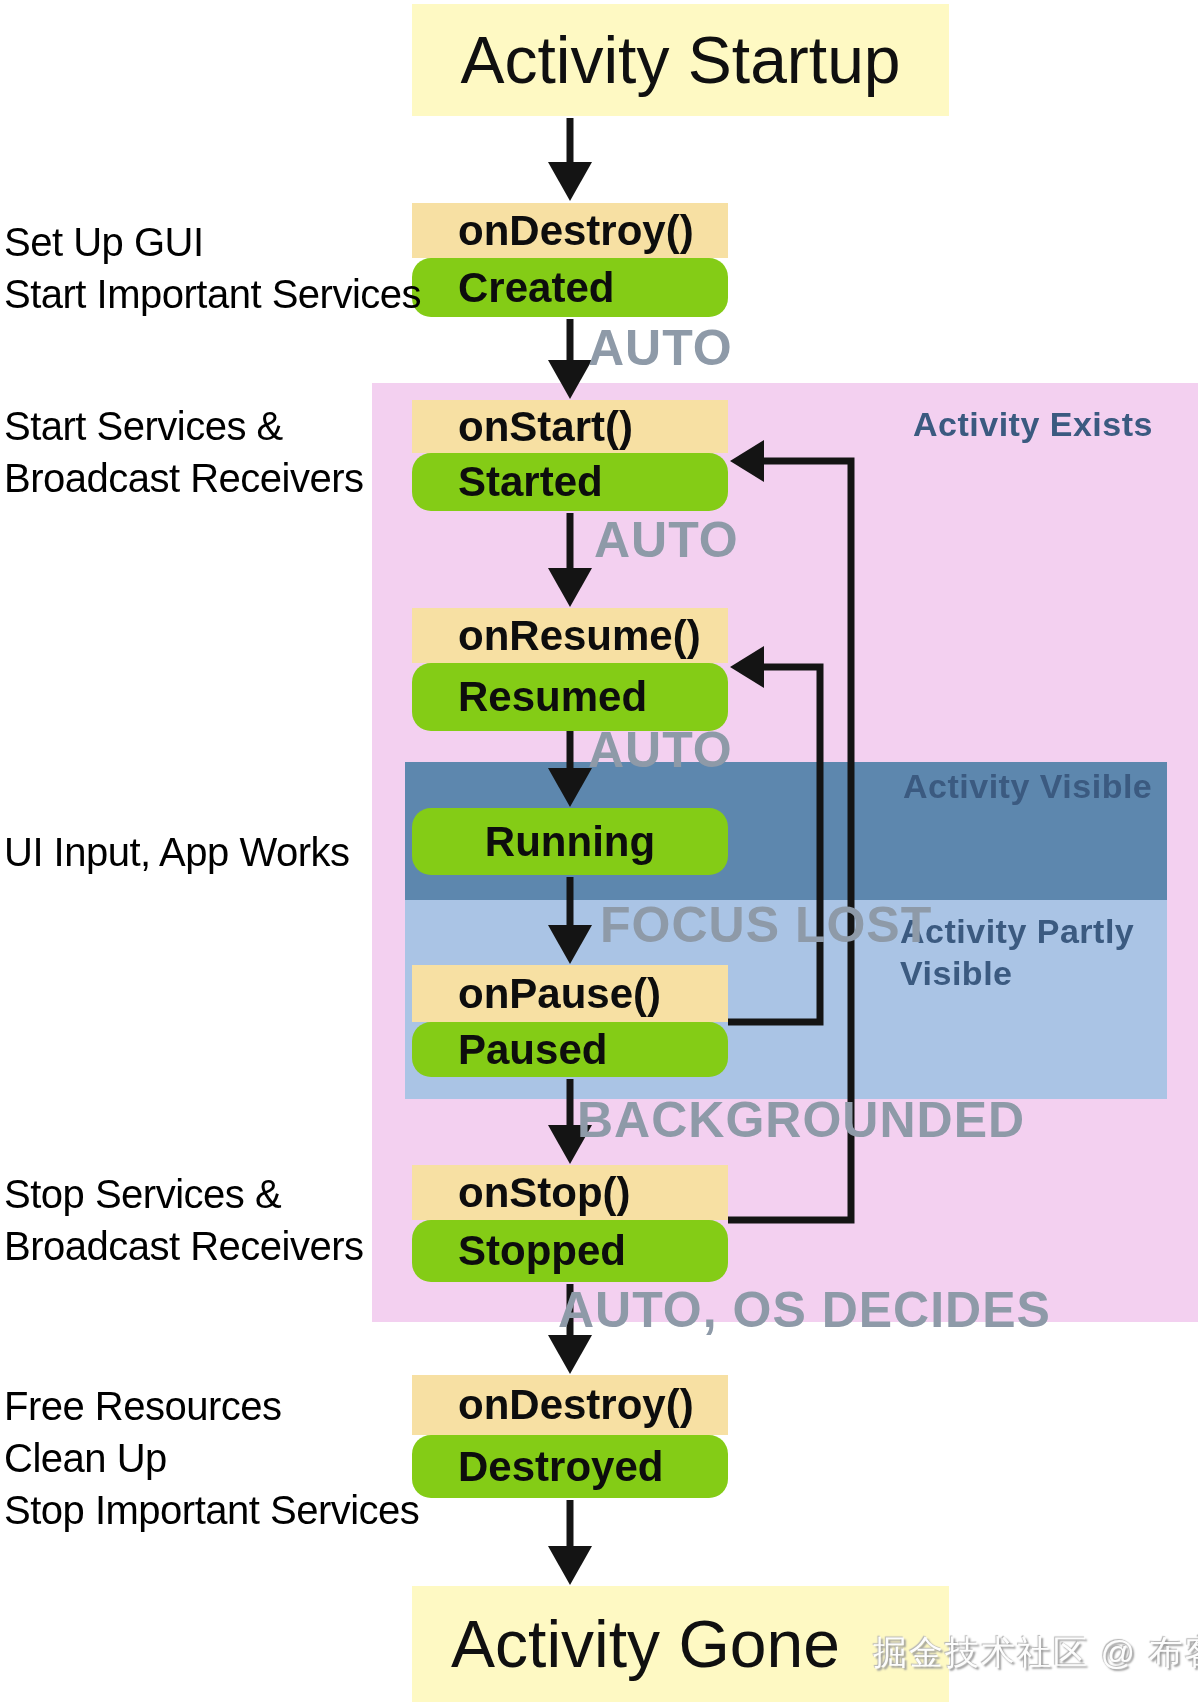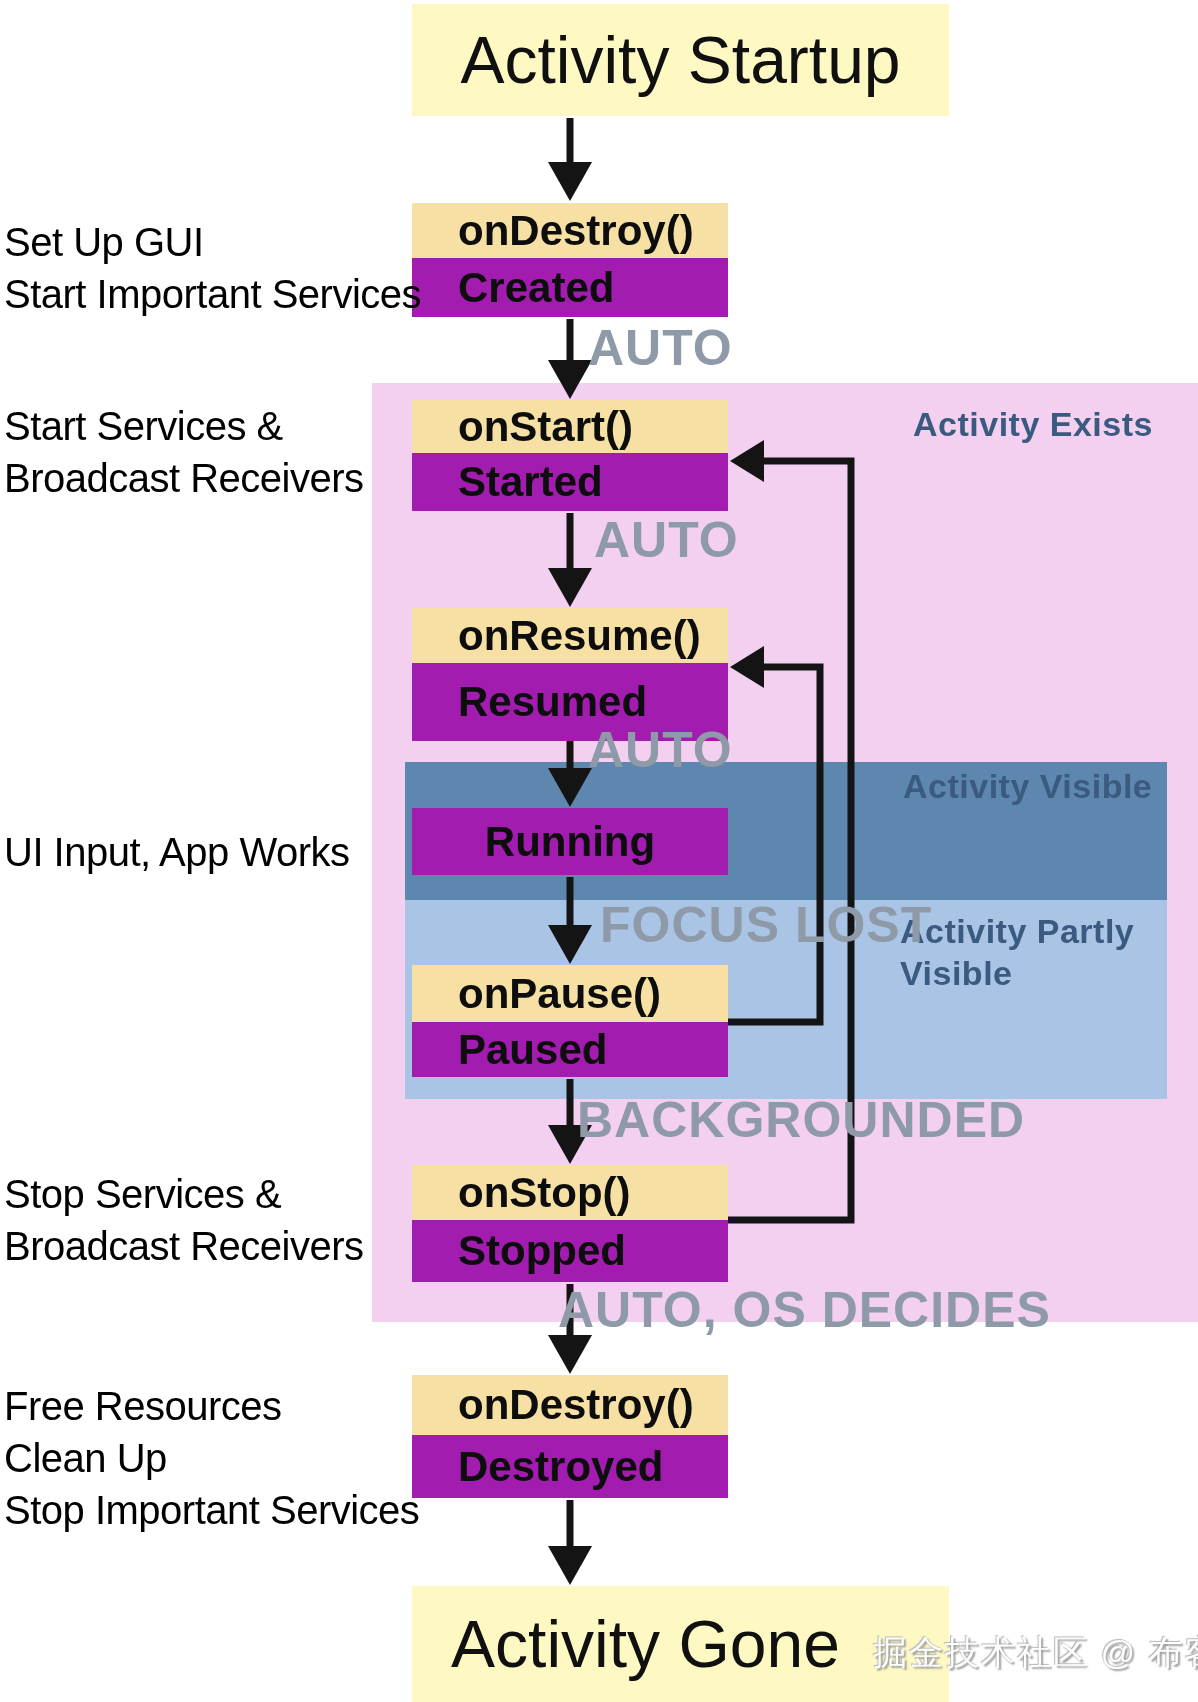--- a/index.html
+++ b/index.html
@@ -23,21 +23,21 @@
     display:flex; align-items:center; justify-content:center;
     font-size:66px; color:#101010; white-space:nowrap;
   }
   
   .part {
     position:absolute; left:412px; width:316px; box-sizing:border-box;
     display:flex; align-items:center; padding-left:46px;
     font-weight:bold; font-size:42px; color:#0d0d0d; white-space:nowrap;
   }
   .cb  { background:#f7e0a3; }
-  .st  { background:#a21caf; }
+  .st  { background:#84cc16;border-radius:19px; }
   .center { padding-left:0; justify-content:center;text-align:right; }
   
   .trans {
     position:absolute; font-weight:bold; font-size:50px; line-height:40px;
     color:#8e9aa8; letter-spacing:1px; white-space:nowrap;
   }
   
   .ann {
     position:absolute; left:4px; font-size:40px; line-height:52px;
     color:#000; letter-spacing:-0.5px; white-space:nowrap;
@@ -112,21 +112,21 @@
   <div class="terminal" style="top:4px; height:112px;">Activity Startup</div>
   <div class="terminal" style="top:1586px; height:116px; padding-right:70px; box-sizing:border-box;">Activity Gone</div>
 
   <div class="part cb" style="top:203px; height:55px;">onDestroy()</div>
   <div class="part st" style="top:258px; height:59px;">Created</div>
 
   <div class="part cb" style="top:400px; height:53px;">onStart()</div>
   <div class="part st" style="top:453px; height:58px;">Started</div>
 
   <div class="part cb" style="top:608px; height:55px;">onResume()</div>
-  <div class="part st" style="top:663px; height:78px;">Resumed</div>
+  <div class="part st" style="top:663px; height:68px;">Resumed</div>
 
   <div class="part st center" style="top:808px; height:67px;">Running</div>
 
   <div class="part cb" style="top:965px; height:57px;">onPause()</div>
   <div class="part st" style="top:1022px; height:55px;">Paused</div>
 
   <div class="part cb" style="top:1165px; height:55px;">onStop()</div>
   <div class="part st" style="top:1220px; height:62px;">Stopped</div>
 
   <div class="part cb" style="top:1375px; height:60px;">onDestroy()</div>

